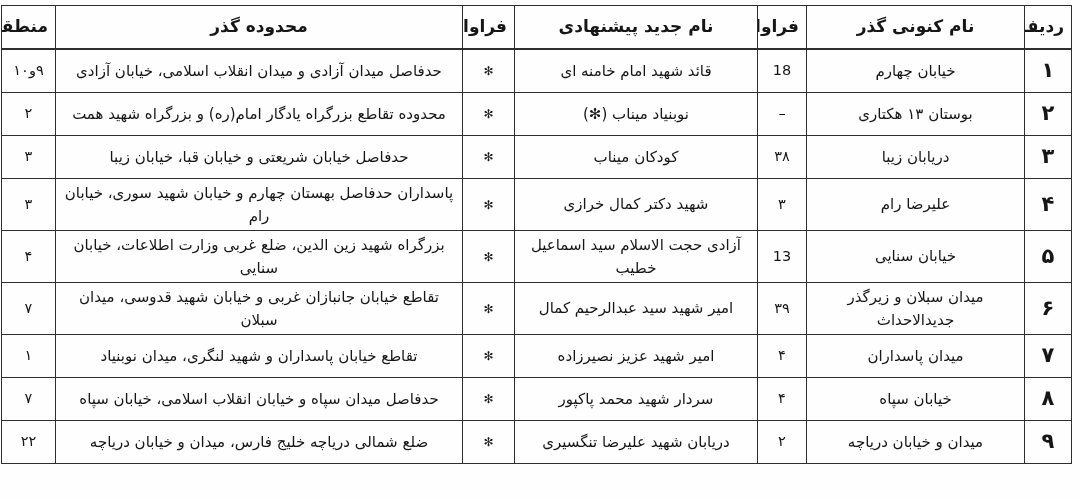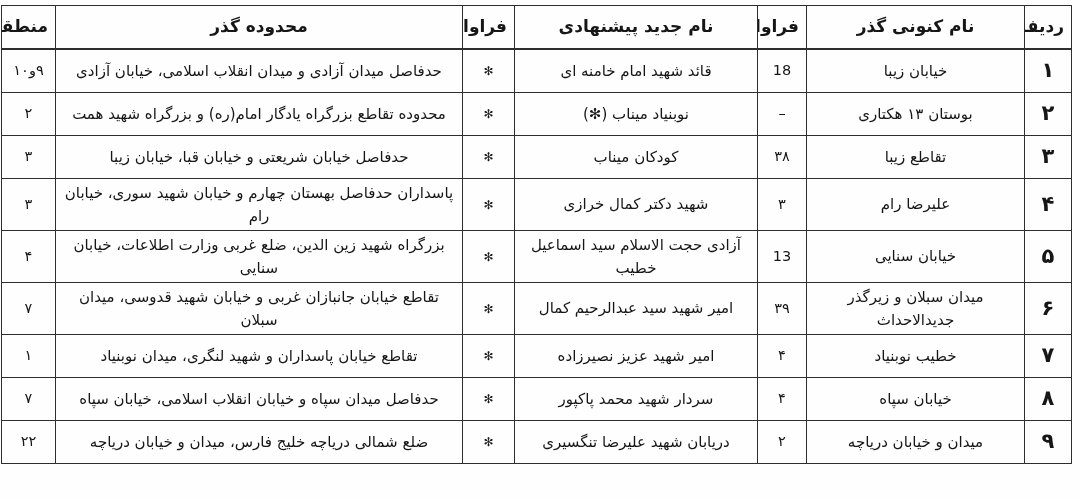--- a/index.html
+++ b/index.html
@@ -85,39 +85,39 @@
         <th>فراوانی</th>
         <th>نام جدید پیشنهادی</th>
         <th>فراوانی</th>
         <th>محدوده گذر</th>
         <th>منطقه</th>
       </tr>
     </thead>
     <tbody>
         <tr>
           <td class="col-radif">۱</td>
-          <td class="col-current">خیابان زیبا</td>
+          <td class="col-current">خیابان چهارم</td>
           <td class="col-freq1">18</td>
           <td class="col-new">قائد شهید امام خامنه ای</td>
           <td class="col-freq2">✻</td>
           <td class="col-boundary">حدفاصل میدان آزادی و میدان انقلاب اسلامی، خیابان آزادی</td>
           <td class="col-district">۹و۱۰</td>
         </tr>
         <tr>
           <td class="col-radif">۲</td>
           <td class="col-current">بوستان ۱۳ هکتاری</td>
           <td class="col-freq1">–</td>
           <td class="col-new">نوبنیاد میناب (✻)</td>
           <td class="col-freq2">✻</td>
           <td class="col-boundary">محدوده تقاطع بزرگراه یادگار امام(ره) و بزرگراه شهید همت</td>
           <td class="col-district">۲</td>
         </tr>
         <tr>
           <td class="col-radif">۳</td>
-          <td class="col-current">تقاطع زیبا</td>
+          <td class="col-current">دریابان زیبا</td>
           <td class="col-freq1">۳۸</td>
           <td class="col-new">کودکان میناب</td>
           <td class="col-freq2">✻</td>
           <td class="col-boundary">حدفاصل خیابان شریعتی و خیابان قبا، خیابان زیبا</td>
           <td class="col-district">۳</td>
         </tr>
         <tr>
           <td class="col-radif">۴</td>
           <td class="col-current">علیرضا رام</td>
           <td class="col-freq1">۳</td>
@@ -139,21 +139,21 @@
           <td class="col-radif">۶</td>
           <td class="col-current">میدان سبلان و زیرگذر جدیدالاحداث</td>
           <td class="col-freq1">۳۹</td>
           <td class="col-new">امیر شهید سید عبدالرحیم کمال</td>
           <td class="col-freq2">✻</td>
           <td class="col-boundary">تقاطع خیابان جانبازان غربی و خیابان شهید قدوسی، میدان سبلان</td>
           <td class="col-district">۷</td>
         </tr>
         <tr>
           <td class="col-radif">۷</td>
-          <td class="col-current">خطیب نوبنیاد</td>
+          <td class="col-current">میدان پاسداران</td>
           <td class="col-freq1">۴</td>
           <td class="col-new">امیر شهید عزیز نصیرزاده</td>
           <td class="col-freq2">✻</td>
           <td class="col-boundary">تقاطع خیابان پاسداران و شهید لنگری، میدان نوبنیاد</td>
           <td class="col-district">۱</td>
         </tr>
         <tr>
           <td class="col-radif">۸</td>
           <td class="col-current">خیابان سپاه</td>
           <td class="col-freq1">۴</td>

